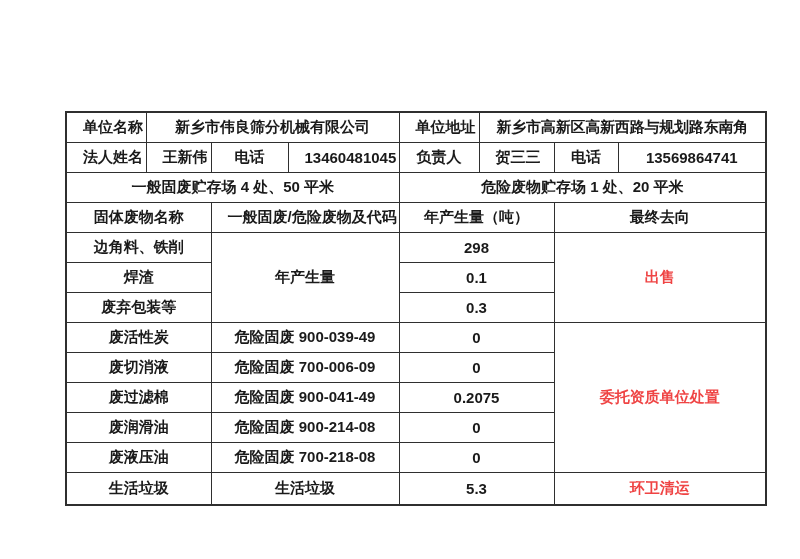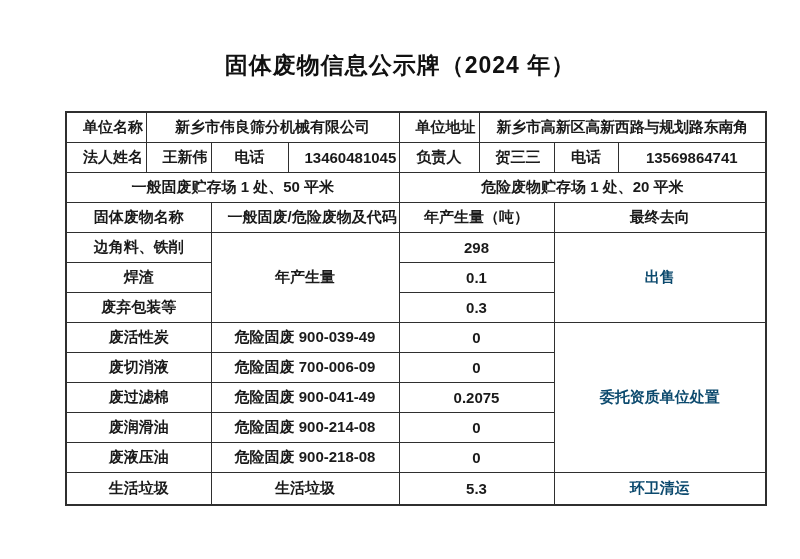--- a/index.html
+++ b/index.html
@@ -39,28 +39,27 @@
     vertical-align: middle;
     font-size: 15px;
     font-weight: 700;
     padding: 0 16px;
     overflow: hidden;
     white-space: nowrap;
   }
   tr.r { height: 30px; }
   tr.r-last { height: 33px; margin-top: 13px; }
   td.addr { font-size: 14.5px; letter-spacing: -0.2px; }
-  td.blue { color: #0c4a6e; }
+  td.blue { color: #ef4444; }
 </style>
 </head>
 <body>
 
 <div class="page">
 
-  <div class="doc-title">固体废物信息公示牌（2024 年）</div>
 
   <table class="notice">
     <colgroup>
       <col style="width:80px">
         <col style="width:65px">
         <col style="width:77px">
         <col style="width:111px">
       <col style="width:80px">
         <col style="width:75px">
         <col style="width:64px">
@@ -80,21 +79,21 @@
       <td>王新伟</td>
       <td>电话</td>
       <td>13460481045</td>
       <td>负责人</td>
       <td>贺三三</td>
       <td>电话</td>
       <td>13569864741</td>
     </tr>
 
     <tr class="r">
-      <td colspan="4">一般固废贮存场 1 处、50 平米</td>
+      <td colspan="4">一般固废贮存场 4 处、50 平米</td>
       <td colspan="4">危险废物贮存场 1 处、20 平米</td>
     </tr>
 
     <tr class="r">
       <td colspan="2">固体废物名称</td>
       <td colspan="2">一般固废/危险废物及代码</td>
       <td colspan="2">年产生量（吨）</td>
       <td colspan="2">最终去向</td>
     </tr>
 
@@ -129,21 +128,21 @@
       <td colspan="2">危险固废 900-041-49</td>
       <td colspan="2">0.2075</td>
     </tr>
     <tr class="r">
       <td colspan="2">废润滑油</td>
       <td colspan="2">危险固废 900-214-08</td>
       <td colspan="2">0</td>
     </tr>
     <tr class="r">
       <td colspan="2">废液压油</td>
-      <td colspan="2">危险固废 900-218-08</td>
+      <td colspan="2">危险固废 700-218-08</td>
       <td colspan="2">0</td>
     </tr>
 
     <tr class="r-last">
       <td colspan="2">生活垃圾</td>
       <td colspan="2">生活垃圾</td>
       <td colspan="2">5.3</td>
       <td colspan="2" class="blue">环卫清运</td>
     </tr>
   </tbody>

